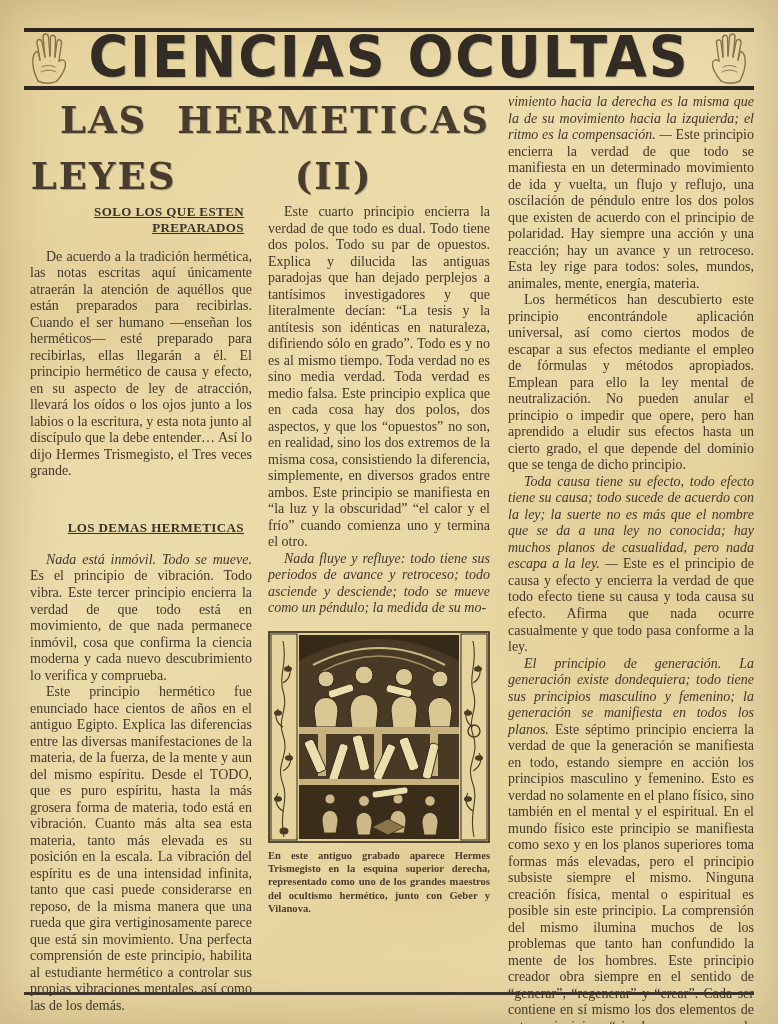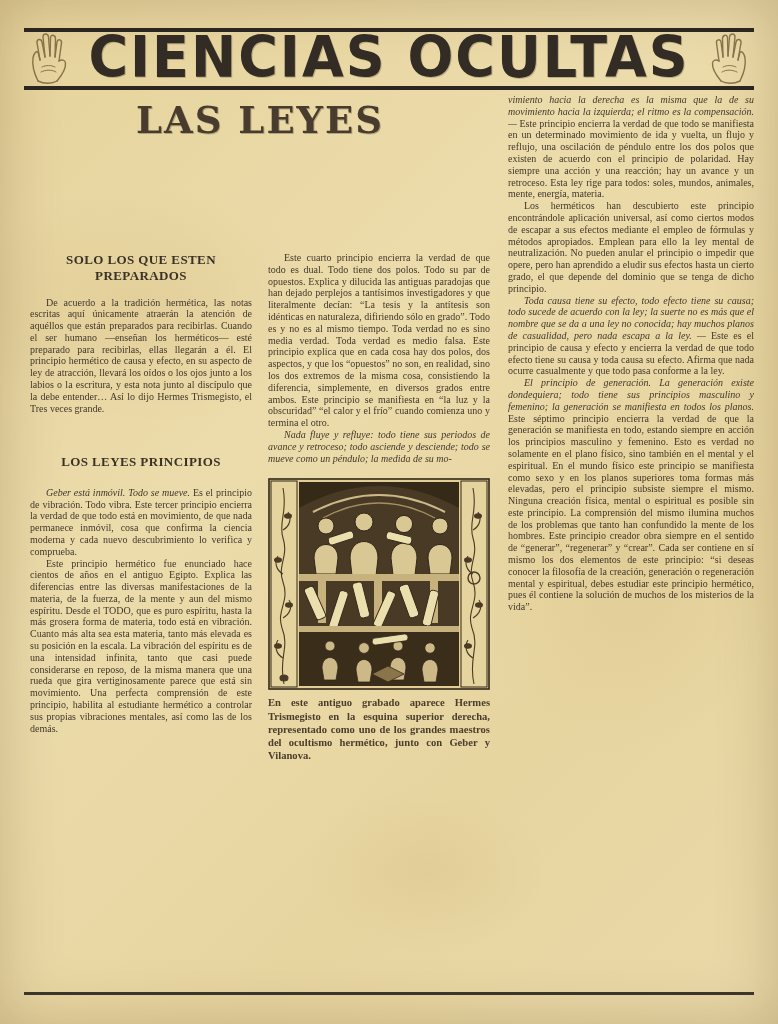--- a/index.html
+++ b/index.html
@@ -48,29 +48,29 @@
     text-align:center;
     font-family:"DejaVu Serif", serif;font-weight:bold;
     font-size:37px;line-height:56px;letter-spacing:2px;color:#473c2d;
     text-shadow:1px 1px 0 rgba(60,45,25,.3);
   }
   .twocol{flex:1;display:flex;gap:16px;}
   .col{width:222px;flex:0 0 auto;}
   .col-right{width:246px;flex:0 0 auto;padding-top:2px;}
   
   .col p,.col-right p{
-    margin:0;font-size:10px;line-height:1.18;text-align:justify;
+    margin:0;font-size:14px;line-height:1.18;text-align:justify;
     color:#41372b;
   }
   p.indent{text-indent:16px;}
   .ital{font-style:italic;}
   .sec-head{
     font-family:"Liberation Serif", serif;font-weight:bold;
-    font-size:13px;line-height:1.25;text-align:center;letter-spacing:.4px;
-    color:#3a3226;margin:0 8px 12px 8px;
+    font-size:13px;line-height:1.25;text-align:right;letter-spacing:.4px;
+    color:#3a3226;margin:0 8px 12px 8px;text-decoration:underline;
   }
   .sec-head.second{margin-top:26px;margin-bottom:16px;padding-top:14px;}
   
   .engraving-fig{margin:14px 0 0 0;}
   .engraving-frame{width:222px;height:212px;display:block;}
   .fig-caption{
     margin-top:6px;font-size:10.6px;line-height:1.25;
     font-weight:bold;color:#4a3d2c;text-align:justify;
   }
 </style>
@@ -114,29 +114,30 @@
   </div>
 
   <div class="rule under-masthead"></div>
 
   <div class="content">
 
     <div class="left-zone">
 
       <div class="article-title">
         <span>LAS LEYES</span>
+        <span>HERMETICAS (II)</span>
       </div>
 
       <div class="twocol">
 
         <div class="col">
           <h3 class="sec-head">SOLO LOS QUE ESTEN PREPARADOS</h3>
           <p class="indent"><span>De acuerdo a la tradición hermética, las notas escritas aquí únicamente atraerán la atención de aquéllos que están preparados para recibirlas. Cuando el ser humano —enseñan los herméticos— esté preparado para recibirlas, ellas llegarán a él. El principio hermético de causa y efecto, en su aspecto de ley de atracción, llevará los oídos o los ojos junto a los labios o la escritura, y esta nota junto al discípulo que la debe entender… Así lo dijo Hermes Trismegisto, el Tres veces grande.</span></p>
-          <h3 class="sec-head second">LOS LEYES PRINCIPIOS</h3>
-          <p class="indent"><span class="ital">Geber está inmóvil. Todo se mueve.</span><span> Es el principio de vibración. Todo vibra. Este tercer principio encierra la verdad de que todo está en movimiento, de que nada permanece inmóvil, cosa que confirma la ciencia moderna y cada nuevo descubrimiento lo verifica y comprueba.</span></p>
+          <h3 class="sec-head second">LOS DEMAS HERMETICAS</h3>
+          <p class="indent"><span class="ital">Nada está inmóvil. Todo se mueve.</span><span> Es el principio de vibración. Todo vibra. Este tercer principio encierra la verdad de que todo está en movimiento, de que nada permanece inmóvil, cosa que confirma la ciencia moderna y cada nuevo descubrimiento lo verifica y comprueba.</span></p>
           <p class="indent"><span>Este principio hermético fue enunciado hace cientos de años en el antiguo Egipto. Explica las diferencias entre las diversas manifestaciones de la materia, de la fuerza, de la mente y aun del mismo espíritu. Desde el TODO, que es puro espíritu, hasta la más grosera forma de materia, todo está en vibración. Cuanto más alta sea esta materia, tanto más elevada es su posición en la escala. La vibración del espíritu es de una intensidad infinita, tanto que casi puede considerarse en reposo, de la misma manera que una rueda que gira vertiginosamente parece que está sin movimiento. Una perfecta comprensión de este principio, habilita al estudiante hermético a controlar sus propias vibraciones mentales, así como las de los demás.</span></p>
         </div>
 
         <div class="col">
           <p class="indent"><span>Este cuarto principio encierra la verdad de que todo es dual. Todo tiene dos polos. Todo su par de opuestos. Explica y dilucida las antiguas paradojas que han dejado perplejos a tantísimos investigadores y que literalmente decían: “La tesis y la antítesis son idénticas en naturaleza, difiriendo sólo en grado”. Todo es y no es al mismo tiempo. Toda verdad no es sino media verdad. Toda verdad es medio falsa. Este principio explica que en cada cosa hay dos polos, dos aspectos, y que los “opuestos” no son, en realidad, sino los dos extremos de la misma cosa, consistiendo la diferencia, simplemente, en diversos grados entre ambos. Este principio se manifiesta en “la luz y la obscuridad” “el calor y el frío” cuando comienza uno y termina el otro.</span></p>
           <p class="indent ital"><span>Nada fluye y refluye: todo tiene sus periodos de avance y retroceso; todo asciende y desciende; todo se mueve como un péndulo; la medida de su mo-</span></p>
 
           <figure class="engraving-fig" style="margin:14px 0 0 0">
             <svg class="engraving-frame" viewBox="0 0 222 212">
 

